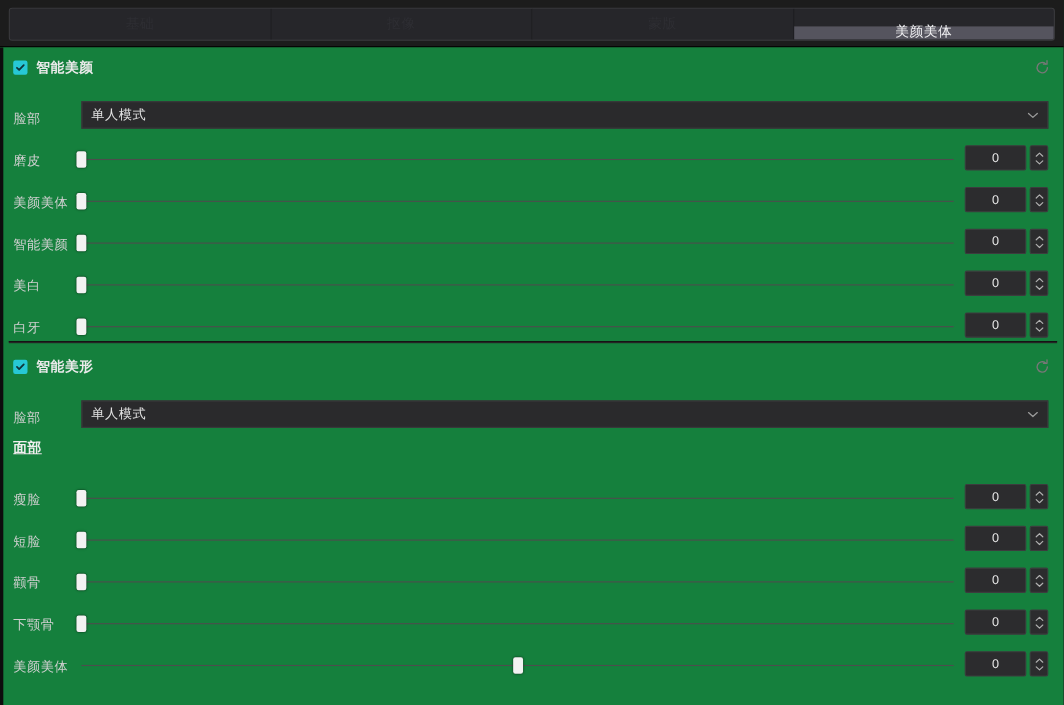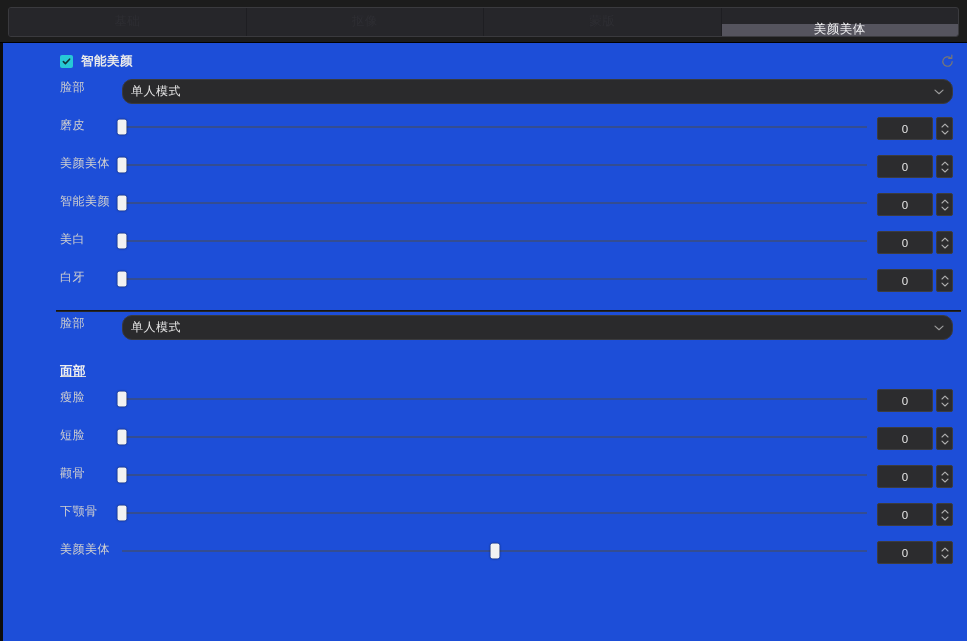--- a/index.html
+++ b/index.html
@@ -57,24 +57,23 @@
   .tabbar-underline {
     position: absolute;
     left: 0; right: 0; bottom: 0;
     height: 1px;
     background: #000;
   }
 
   
   .panel {
     position: relative;
-    background: #1d4ed8;
+    background: #15803d;
     height: 598px;
     overflow: hidden;
-    padding-left: 48px;
   }
   .panel-edge {
     position: absolute;
     left: 0; top: 0; bottom: 0;
     width: 3px;
     background: #0d0d0d;
   }
 
   
   .section-header {
@@ -118,40 +117,40 @@
   .divider {
     height: 1px;
     background: #262626;
     margin: 3px 6px 3px 8px;
     border-top: 1px solid #141414;
   }
 
   
   .row {
     display: flex;
-    align-items: flex-start;
+    align-items: flex-end;
     height: 38px;
     padding: 0 14px 0 12px;
     box-sizing: border-box;
   }
   .row-label {
     width: 56px;
     flex: none;
     font-size: 12px;
     color: #cfcfcf;
     letter-spacing: 0.5px;
   }
 
   
   .select {
     flex: 1 1 auto;
     height: 25px;
     background: #2a2a2c;
     border: 1px solid #3a3a3c;
-    border-radius: 10px;
+    border-radius: 0;
     display: flex;
     align-items: center;
     padding: 0 8px;
     box-sizing: border-box;
     position: relative;
     cursor: default;
     margin-left: 6px;
   }
   .select-value {
     font-size: 12px;
@@ -388,20 +387,34 @@
           </svg>
         <svg width="8" height="5" viewBox="0 0 8 5" aria-hidden="true">
             <path d="M1 1.2 L4 4 L7 1.2" fill="none" stroke="#b0b0b0" stroke-width="1.1" stroke-linecap="round" stroke-linejoin="round"></path>
           </svg>
       </div>
     </div>
   </div>
 
   <div class="divider"></div>
 
+  <div class="section-header">
+    <span class="checkbox">
+      <svg width="9" height="9" viewBox="0 0 9 9" aria-hidden="true">
+        <path d="M1.4 4.6 L3.4 6.6 L7.6 2.2" fill="none" stroke="#10343a" stroke-width="1.6" stroke-linecap="round" stroke-linejoin="round"></path>
+      </svg>
+    </span>
+    <span class="section-title">智能美形</span>
+    <span class="reset-btn">
+      <svg width="15" height="15" viewBox="0 0 16 16" aria-hidden="true">
+        <path d="M13 8 A5 5 0 1 1 11.2 4.2" fill="none" stroke="#777" stroke-width="1.3" stroke-linecap="round"></path>
+        <path d="M12.6 1.2 L12.6 4.6 L9.2 4.6" fill="none" stroke="#777" stroke-width="1.3" stroke-linecap="round" stroke-linejoin="round"></path>
+      </svg>
+    </span>
+  </div>
 
   <div class="row">
     <span class="row-label">脸部</span>
     <div class="select">
       <span class="select-value">单人模式</span>
       <span class="select-arrow">
         <svg width="10" height="7" viewBox="0 0 10 7" aria-hidden="true">
           <path d="M1 1.6 L5 5.2 L9 1.6" fill="none" stroke="#9a9a9a" stroke-width="1.2" stroke-linecap="round" stroke-linejoin="round"></path>
         </svg>
       </span>

